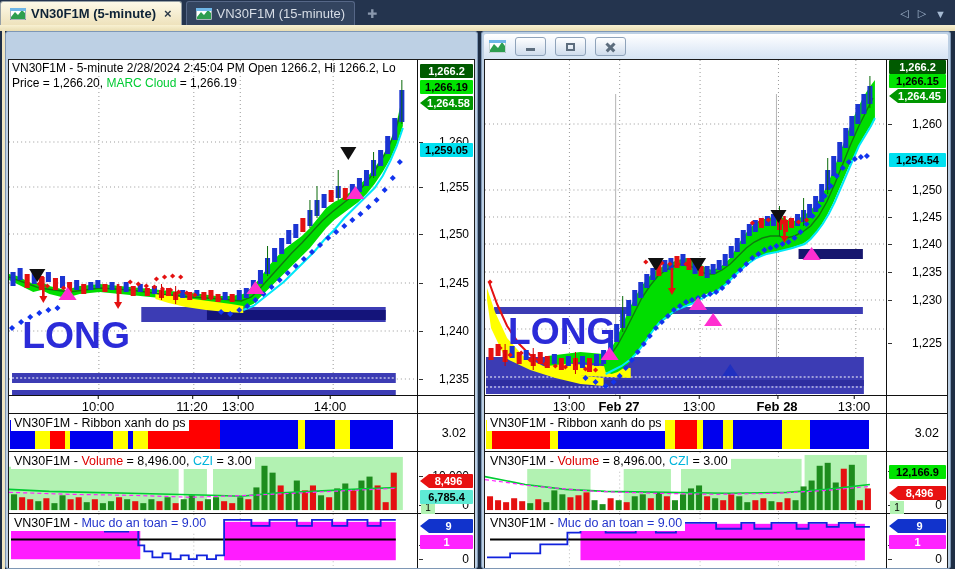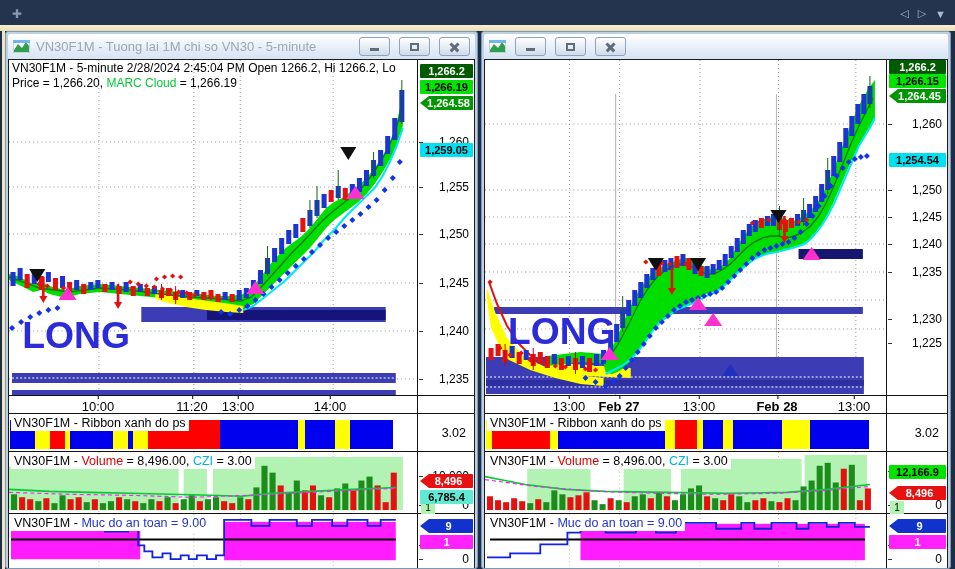--- a/index.html
+++ b/index.html
@@ -58,48 +58,48 @@
   .chip{position:absolute;top:1px;left:2px;background:#fff;font-size:12.5px;line-height:16px;padding:0 3px;white-space:nowrap;z-index:3}
   .rbar{position:absolute;left:1px;top:6px;height:29px;display:flex}
   .rbar div{height:100%}
   .rval{position:absolute;right:8px;top:50%;transform:translateY(-50%);font-size:12.5px;color:#000}
   .red{color:#dd0000}.cyan{color:#00b4dc}.mblue{color:#2233cc}.mgreen{color:#00cc33}
 </style>
 </head>
 <body>
 
 <div class="tabbar">
+  <div class="tab active">
+    <svg class="tabicon" viewBox="0 0 16 12">
+        <rect x="0" y="0" width="16" height="12" fill="#fff" stroke="#567"></rect>
+        <path d="M1 9 L5 4 L8 7 L12 2 L15 5 L15 11 L1 11 Z" fill="#2e9e4f"></path>
+        <rect x="0" y="0" width="16" height="3" fill="#6fb7e8"></rect>
+      </svg>
+    <span>VN30F1M (5-minute)</span>
+    <span class="tabclose">×</span>
+  </div>
+  <div class="tab inactive">
+    <svg class="tabicon" viewBox="0 0 16 12">
+        <rect x="0" y="0" width="16" height="12" fill="#fff" stroke="#567"></rect>
+        <path d="M1 9 L5 4 L8 7 L12 2 L15 5 L15 11 L1 11 Z" fill="#2e9e4f"></path>
+        <rect x="0" y="0" width="16" height="3" fill="#6fb7e8"></rect>
+      </svg>
+    <span>VN30F1M (15-minute)</span>
+  </div>
   <span class="moveicon">✚</span>
   <div class="navbtns">
     <span>◁</span>
     <span>▷</span>
     <span>▼</span>
   </div>
 </div>
 <div class="mdi-top"></div>
 <div class="mdi-left"></div>
 
 <div class="win" id="win0">
-  <div class="titlebar">
-    <svg class="wicon" viewBox="0 0 17 13">
-        <rect width="17" height="13" fill="#fff" stroke="#8aa"></rect>
-        <path d="M1 10 L5 4 L9 8 L13 2 L16 6 L16 12 L1 12 Z" fill="#2e9e4f"></path>
-        <rect width="17" height="3" fill="#6fb7e8"></rect>
-      </svg>
-    <span class="wtitle">VN30F1M - Tuong lai 1M chi so VN30 - 5-minute</span>
-    <span class="wbtn">
-        <span class="g-min"></span>
-      </span>
-    <span class="wbtn">
-        <span class="g-max"></span>
-      </span>
-    <span class="wbtn">
-        <span class="g-x"></span>
-      </span>
-  </div>
   <div class="chart">
 
     <div class="panel p-main">
       <div class="plot">
         <svg viewBox="0 0 405 335" preserveAspectRatio="none">
           <g id="grid0">
               <line x1="0" y1="82" x2="405" y2="82" stroke="#9a9a9a" stroke-width="1" stroke-dasharray="1 3"></line>
               <line x1="0" y1="127" x2="405" y2="127" stroke="#9a9a9a" stroke-width="1" stroke-dasharray="1 3"></line>
               <line x1="0" y1="174" x2="405" y2="174" stroke="#9a9a9a" stroke-width="1" stroke-dasharray="1 3"></line>
               <line x1="0" y1="223" x2="405" y2="223" stroke="#9a9a9a" stroke-width="1" stroke-dasharray="1 3"></line>
@@ -613,21 +613,21 @@
             </g>
           <text id="long1" x="23" y="284" font-size="37" font-weight="bold" fill="#2b2bd8">LONG</text>
         </svg>
       </div>
       <div class="gut" id="paxis1">
           <div class="alab" style="top: 57px;">1,260</div>
           <div class="alab" style="top: 123px;">1,250</div>
           <div class="alab" style="top: 150px;">1,245</div>
           <div class="alab" style="top: 177px;">1,240</div>
           <div class="alab" style="top: 205px;">1,235</div>
-          <div class="alab" style="top: 233px; margin-top: 19px;">1,230</div>
+          <div class="alab" style="top: 233px;">1,230</div>
           <div class="alab" style="top: 276px;">1,225</div>
           <div class="badge" style="top: 0px; background: rgb(0, 90, 0); color: rgb(255, 255, 255);">1,266.2</div>
           <div class="badge" style="top: 14px; background: rgb(0, 228, 0); color: rgb(0, 0, 0);">1,266.15</div>
           <div class="badge arrow" style="top: 29px; background: rgb(0, 150, 0); color: rgb(255, 255, 255);">1,264.45</div>
           <div class="badge" style="top: 93px; background: rgb(0, 224, 240); color: rgb(0, 0, 0);">1,254.54</div>
         </div>
     </div>
 
     <div class="panel p-time">
       <div class="plot" id="taxis1">

